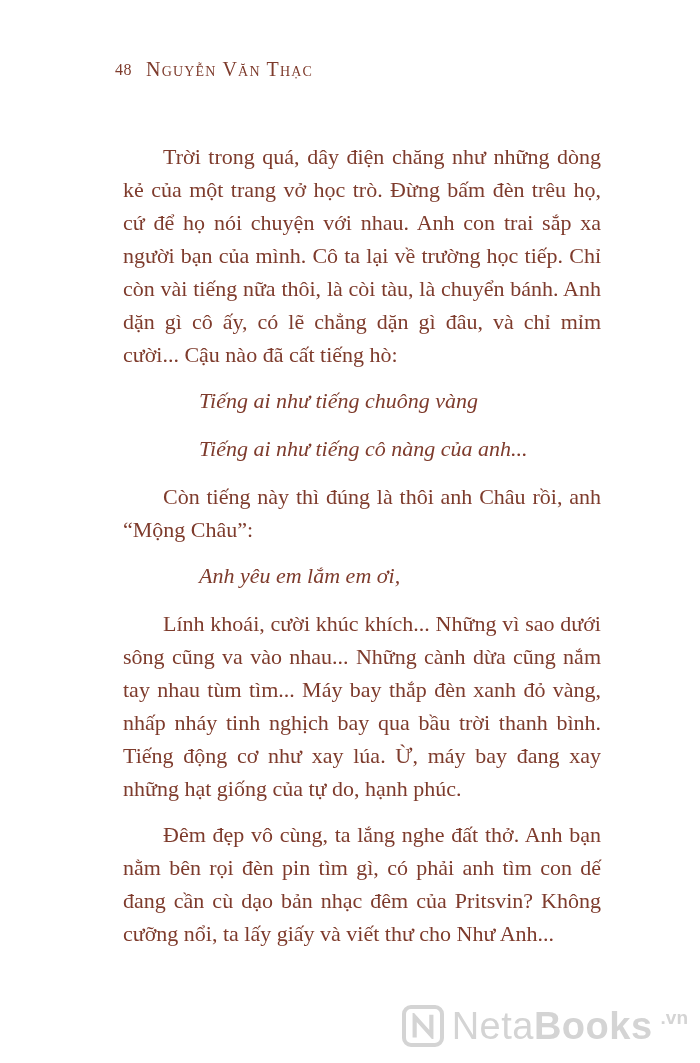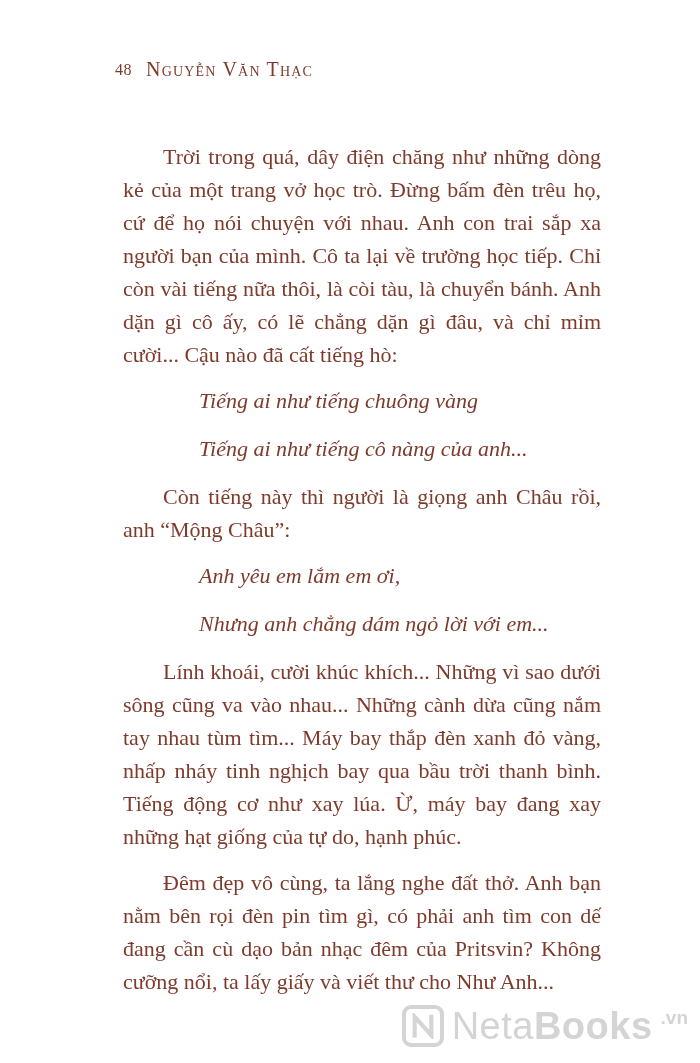--- a/index.html
+++ b/index.html
@@ -94,23 +94,22 @@
 
   <header class="page-header">
     <span class="page-number">48</span>
     <span class="author">Nguyễn Văn Thạc</span>
   </header>
 
   <main class="text-block">
       <p class="body">Trời trong quá, dây điện chăng như những dòng kẻ của một trang vở học trò. Đừng bấm đèn trêu họ, cứ để họ nói chuyện với nhau. Anh con trai sắp xa người bạn của mình. Cô ta lại về trường học tiếp. Chỉ còn vài tiếng nữa thôi, là còi tàu, là chuyển bánh. Anh dặn gì cô ấy, có lẽ chẳng dặn gì đâu, và chỉ mỉm cười... Cậu nào đã cất tiếng hò:</p>
       <p class="verse">Tiếng ai như tiếng chuông vàng</p>
       <p class="verse">Tiếng ai như tiếng cô nàng của anh...</p>
-      <p class="body">Còn tiếng này thì người là giọng anh Châu rồi, anh “Mộng Châu”:</p>
+      <p class="body">Còn tiếng này thì đúng là thôi anh Châu rồi, anh “Mộng Châu”:</p>
       <p class="verse">Anh yêu em lắm em ơi,</p>
-      <p class="verse">Nhưng anh chẳng dám ngỏ lời với em...</p>
       <p class="body">Lính khoái, cười khúc khích... Những vì sao dưới sông cũng va vào nhau... Những cành dừa cũng nắm tay nhau tùm tìm... Máy bay thắp đèn xanh đỏ vàng, nhấp nháy tinh nghịch bay qua bầu trời thanh bình. Tiếng động cơ như xay lúa. Ừ, máy bay đang xay những hạt giống của tự do, hạnh phúc.</p>
       <p class="body">Đêm đẹp vô cùng, ta lắng nghe đất thở. Anh bạn nằm bên rọi đèn pin tìm gì, có phải anh tìm con dế đang cần cù dạo bản nhạc đêm của Pritsvin? Không cưỡng nổi, ta lấy giấy và viết thư cho Như Anh...</p>
     </main>
 
   <div class="watermark">
     <span class="wm-box">
       <svg width="26" height="26" viewBox="0 0 28 28" aria-hidden="true">
         <polyline points="5,24 5,4 23,24 23,4" fill="none" stroke="#d4d4d4" stroke-width="4.5" stroke-linecap="square"></polyline>
       </svg>
     </span>

